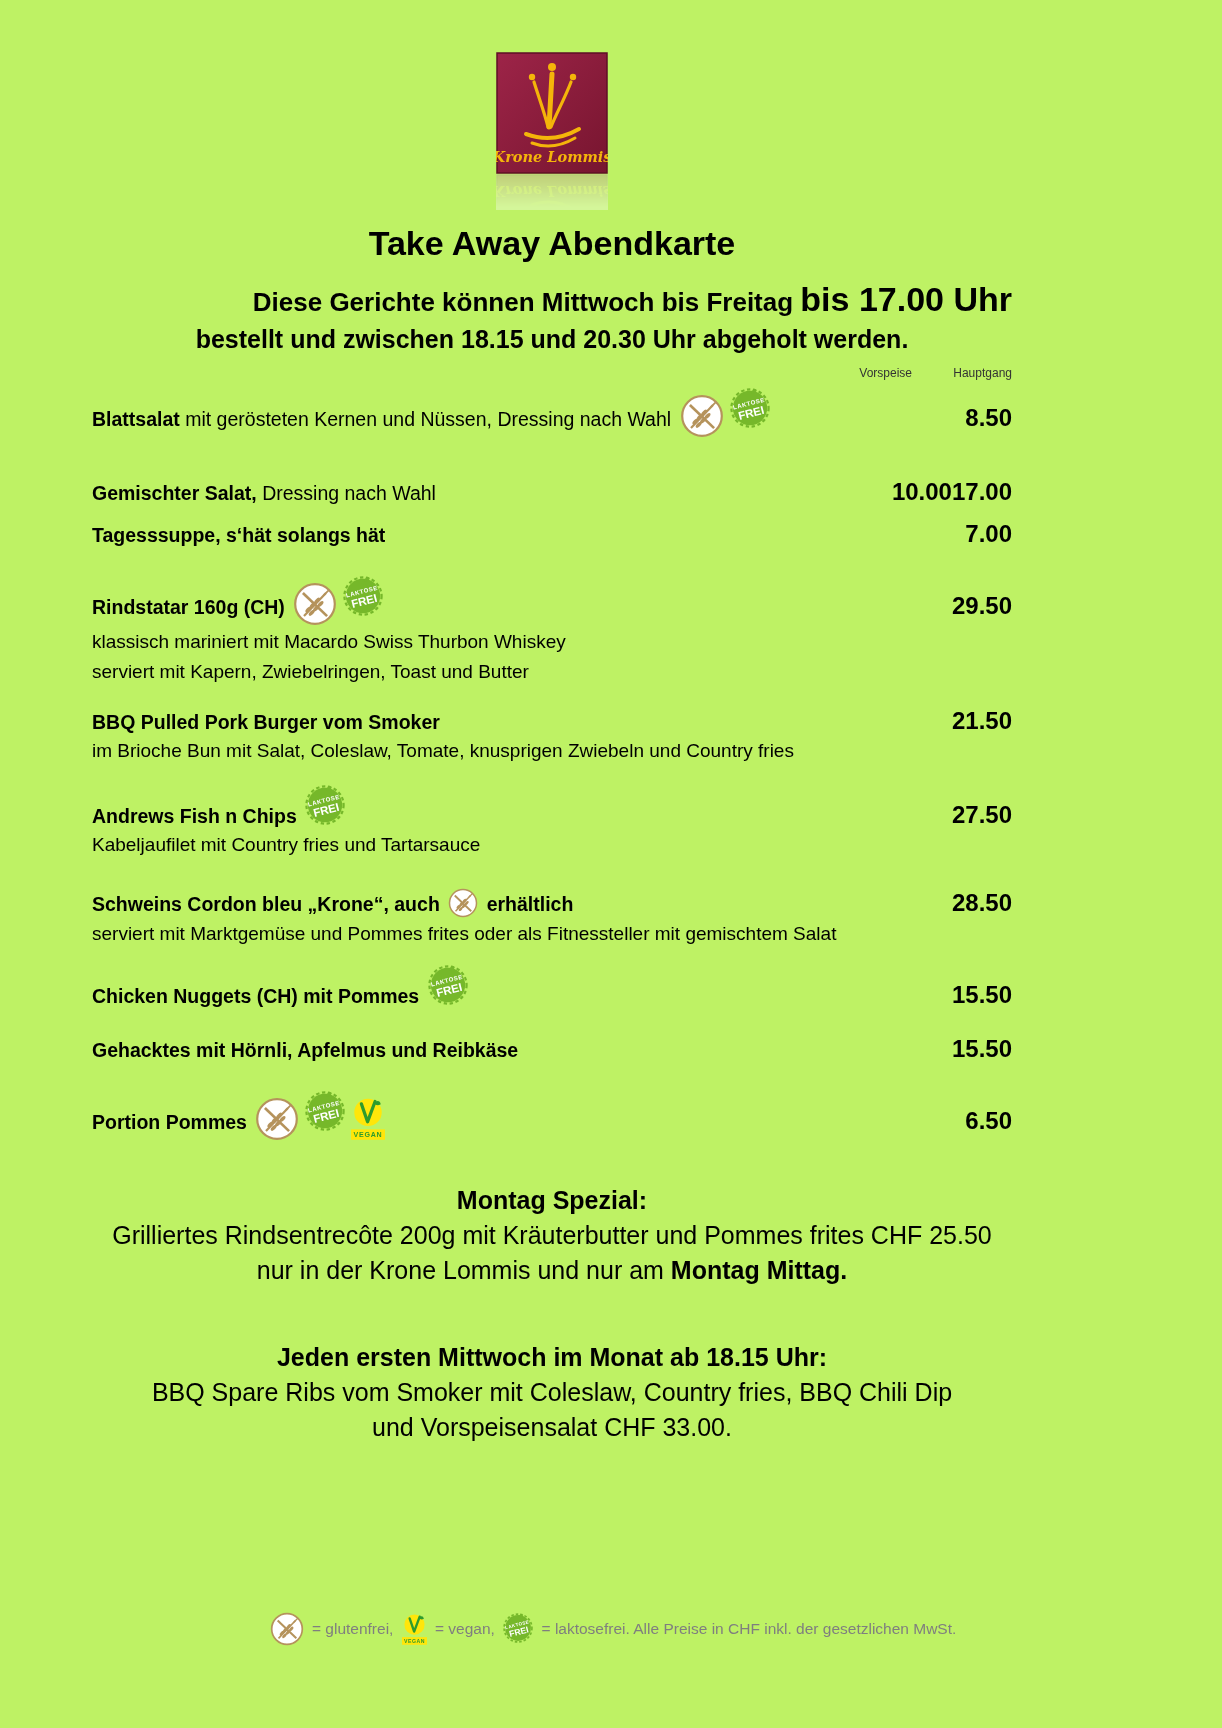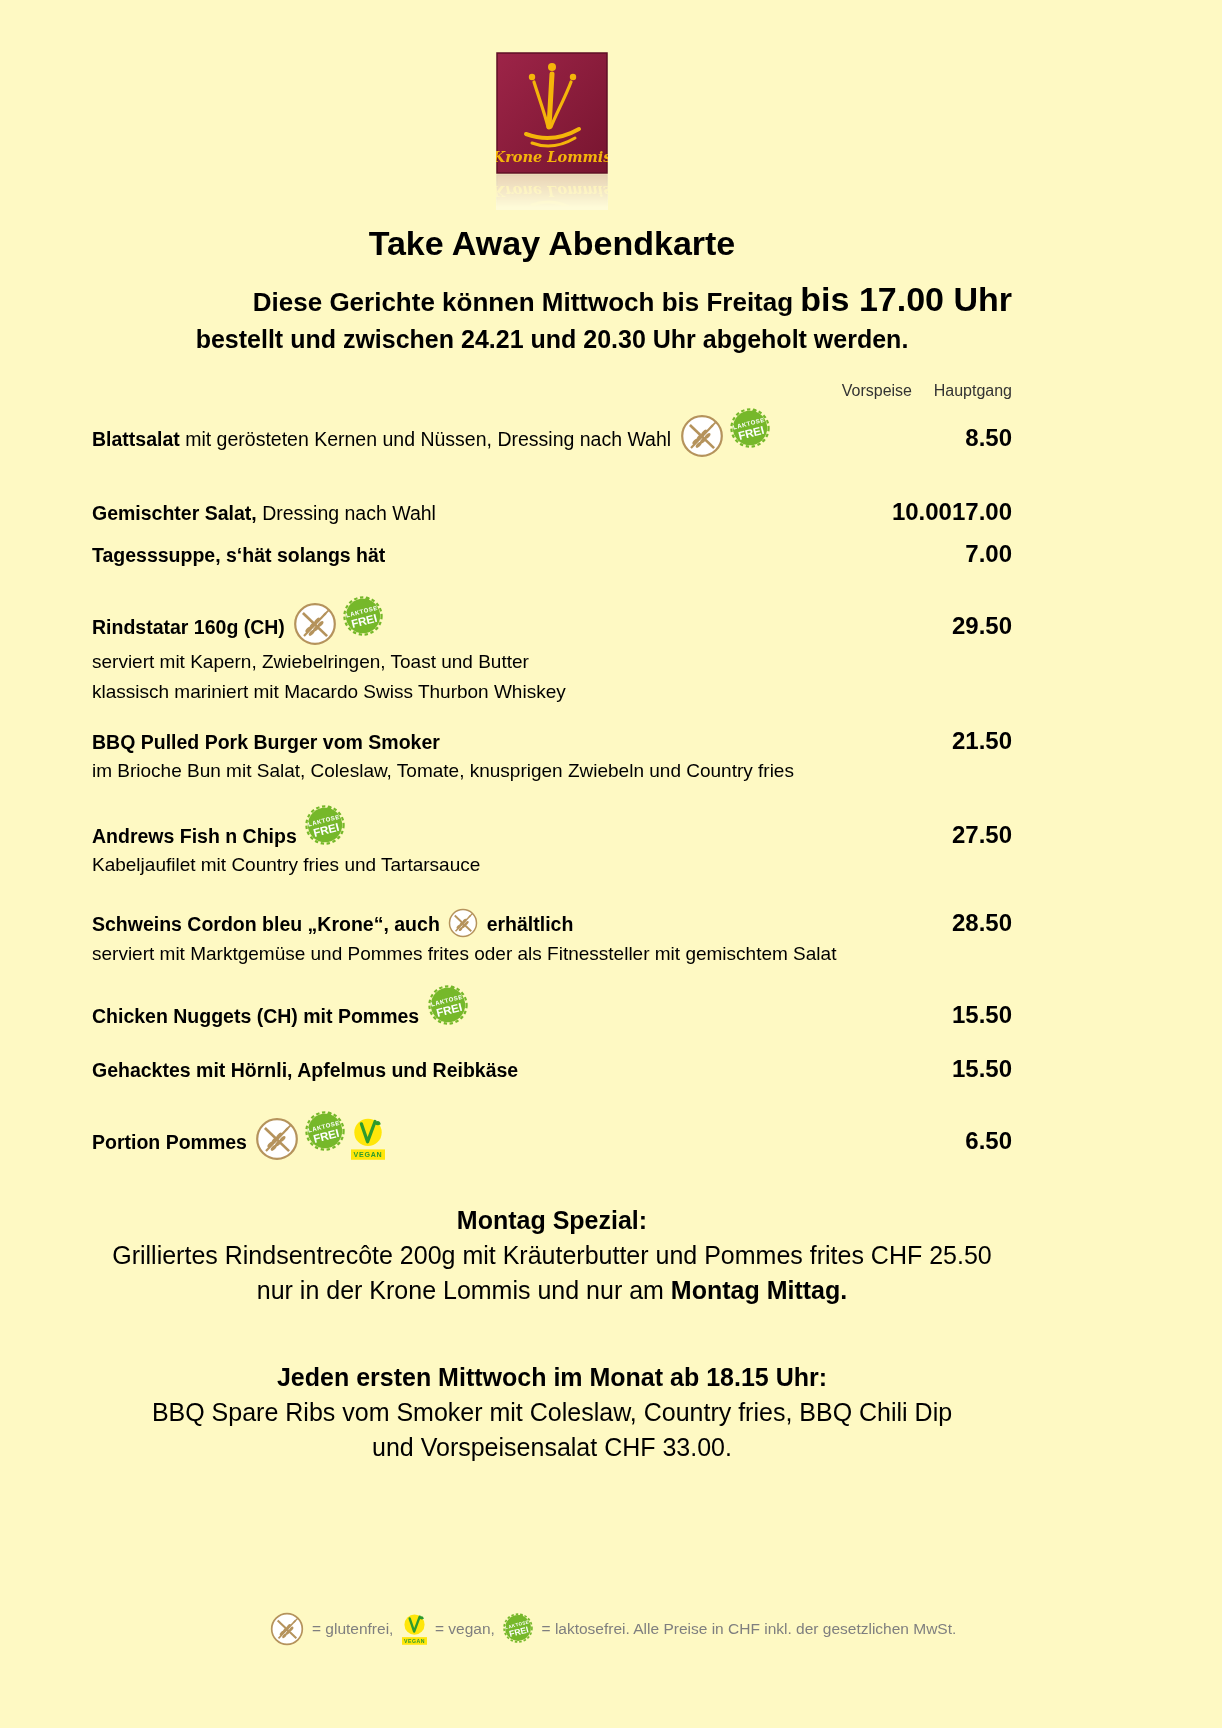--- a/index.html
+++ b/index.html
@@ -1,35 +1,35 @@
 <!DOCTYPE html>
 <html><head>
 <meta charset="utf-8">
 <style>
   html,body{margin:0;padding:0;background:#ffffff;}
   body{font-family:"Liberation Sans",sans-serif;color:#000;}
-  .page{position:relative;width:1222px;height:1728px;background:#fef9c3;overflow:hidden;}
+  .page{position:relative;width:1222px;height:1728px;background:#bef264;overflow:hidden;}
   .content{width:920px;margin-left:92px;}
 
   
   .logo-wrap{width:112px;margin:52px auto 0;}
   .logo-main svg{display:block;width:112px;height:122px;}
   .logo-mirror{height:36px;overflow:hidden;opacity:.35;position:relative;}
   .logo-mirror svg{display:block;width:112px;height:122px;transform:scaleY(-1);}
   .logo-mirror::after{content:"";position:absolute;inset:0;
     background:linear-gradient(to bottom,rgba(255,255,255,.5),#fff 92%);}
 
   
   .title{margin:12px 0 0;text-align:center;font-size:34px;line-height:42px;font-weight:700;}
   .sub1{margin-top:12px;text-align:right;font-size:26px;font-weight:700;line-height:46px;white-space:nowrap;}
   .sub1 .big{font-size:34px;}
   .sub2{margin-top:0;text-align:center;font-size:25px;font-weight:700;}
 
   
-  .colheads{display:flex;align-items:baseline;margin-top:28px;font-size:16px;color:#333;}
+  .colheads{display:flex;align-items:baseline;margin-top:12px;font-size:12px;color:#333;}
   .colheads .spacer{flex:1;}
   .cv{width:92px;text-align:right;}
   .ch{width:100px;text-align:right;}
 
   
   .item .row{display:flex;align-items:baseline;}
   .item .name{flex:1;font-size:19.5px;line-height:25px;}
   .name .b{font-weight:700;}
   .name .n{font-weight:400;}
   .price{font-weight:700;font-size:24px;}
@@ -126,21 +126,21 @@
     </g>
     <text x="56" y="110" text-anchor="middle" fill="#f4b50a" font-size="14.5" font-style="italic" font-weight="bold" font-family="DejaVu Serif, serif">Krone Lommis</text>
   </svg>
 </div>
     </div>
 
     <h1 class="title">Take Away Abendkarte</h1>
 
     <div class="sub1"><span>Diese Gerichte können Mittwoch bis Freitag </span><span class="big">bis 17.00 Uhr</span></div>
 
-    <div class="sub2">bestellt und zwischen 24.21 und 20.30 Uhr abgeholt werden.</div>
+    <div class="sub2">bestellt und zwischen 18.15 und 20.30 Uhr abgeholt werden.</div>
 
     <div class="colheads">
       <span class="spacer"></span>
       <span class="cv">Vorspeise</span>
       <span class="ch">Hauptgang</span>
     </div>
 
     <div id="menu-items">
   <div class="item">
     <div class="row">
@@ -211,22 +211,22 @@
     <path d="M20,4.5 Q23,0.5 27,2.5 Q25,6.5 20,4.5" fill="#76b82a"></path>
     <g transform="rotate(-14 20 20)" fill="#ffffff" font-family="Liberation Sans, sans-serif" font-weight="bold">
       <text x="20" y="17.5" font-size="6" text-anchor="middle" letter-spacing="0.6">LAKTOSE</text>
       <text x="20" y="29" font-size="11.5" text-anchor="middle">FREI</text>
     </g>
   </svg>
 </span></div>
       <div class="price pv"></div>
       <div class="price ph">29.50</div>
     </div>
-  <div class="desc">serviert mit Kapern, Zwiebelringen, Toast und Butter</div>
-          <div class="desc">klassisch mariniert mit Macardo Swiss Thurbon Whiskey</div>
+  <div class="desc">klassisch mariniert mit Macardo Swiss Thurbon Whiskey</div>
+          <div class="desc">serviert mit Kapern, Zwiebelringen, Toast und Butter</div>
         </div>
 
   <div class="item">
     <div class="row">
       <div class="name"><span class="b">BBQ Pulled Pork Burger vom Smoker</span></div>
       <div class="price pv"></div>
       <div class="price ph">21.50</div>
     </div>
   <div class="desc">im Brioche Bun mit Salat, Coleslaw, Tomate, knusprigen Zwiebeln und Country fries</div>
         </div>

